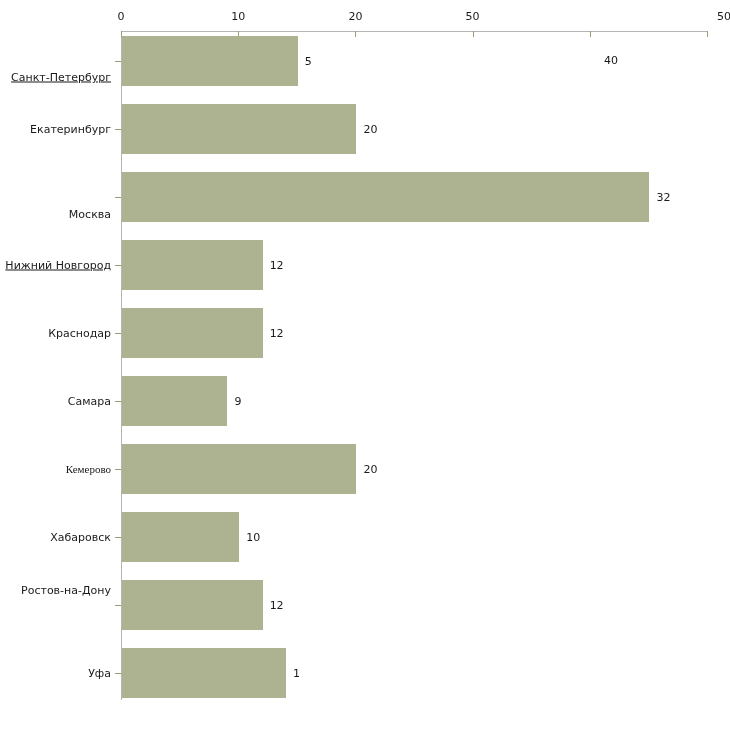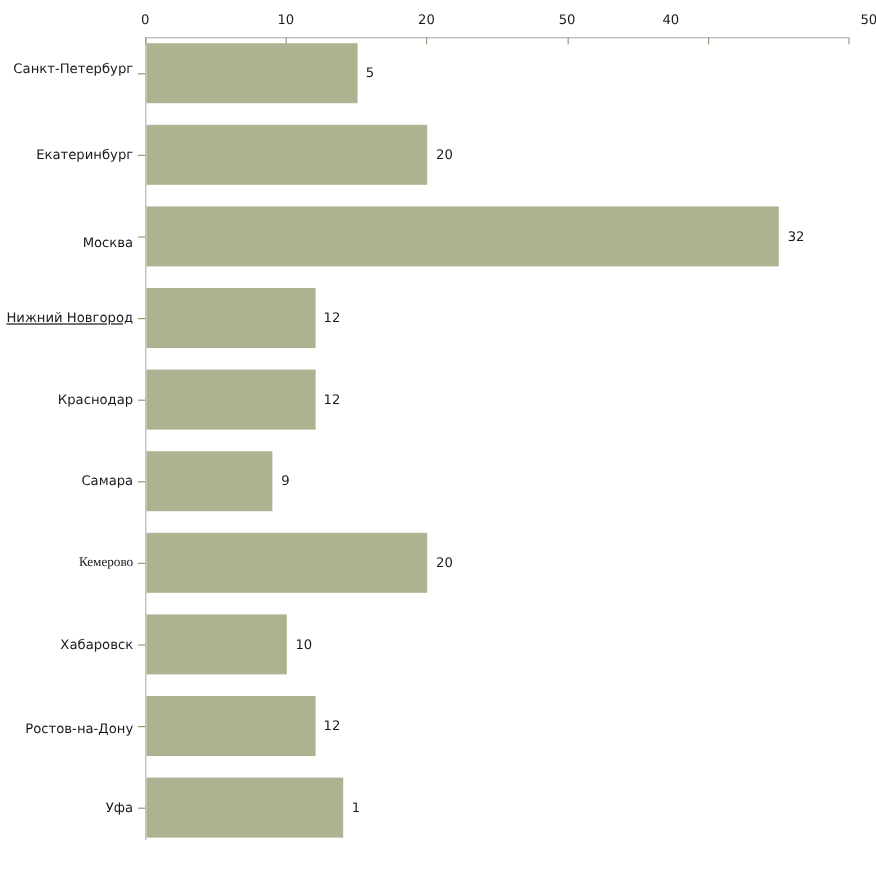--- a/index.html
+++ b/index.html
@@ -97,44 +97,44 @@
   <div id="x-ticks">
       <div class="x-tick" style="left: 121px;"></div>
       <div class="x-tick-label" style="left: 121px;">0</div>
       <div class="x-tick" style="left: 238.2px;"></div>
       <div class="x-tick-label" style="left: 238.2px;">10</div>
       <div class="x-tick" style="left: 355.4px;"></div>
       <div class="x-tick-label" style="left: 355.4px;">20</div>
       <div class="x-tick" style="left: 472.6px;"></div>
       <div class="x-tick-label" style="left: 472.6px;">50</div>
       <div class="x-tick" style="left: 589.8px;"></div>
-      <div class="x-tick-label" style="left: 559px;">40</div>
+      <div class="x-tick-label" style="left: 611px; margin-top: 44px;">40</div>
       <div class="x-tick" style="left: 707px;"></div>
       <div class="x-tick-label" style="left: 724px;">50</div>
     </div>
 
   <div id="y-ticks">
       <div class="y-tick" style="top: 61px;"></div>
-      <div class="cat-label" style="top: 57px;">Санкт-Петербург</div>
+      <div class="cat-label" style="top: 77px; text-decoration: underline;">Санкт-Петербург</div>
       <div class="y-tick" style="top: 129px;"></div>
       <div class="cat-label" style="top: 129px;">Екатеринбург</div>
       <div class="y-tick" style="top: 197px;"></div>
-      <div class="cat-label" style="top: 202px;">Москва</div>
+      <div class="cat-label" style="top: 214px;">Москва</div>
       <div class="y-tick" style="top: 265px;"></div>
       <div class="cat-label" style="top: 265px; text-decoration: underline;">Нижний Новгород</div>
       <div class="y-tick" style="top: 333px;"></div>
       <div class="cat-label" style="top: 333px;">Краснодар</div>
       <div class="y-tick" style="top: 401px;"></div>
       <div class="cat-label" style="top: 401px;">Самара</div>
       <div class="y-tick" style="top: 469px;"></div>
       <div class="cat-label" style="top: 469px; font-family: Liberation Serif, serif;">Кемерово</div>
       <div class="y-tick" style="top: 537px;"></div>
       <div class="cat-label" style="top: 537px;">Хабаровск</div>
       <div class="y-tick" style="top: 605px;"></div>
-      <div class="cat-label" style="top: 607px;">Ростов-на-Дону</div>
+      <div class="cat-label" style="top: 590px;">Ростов-на-Дону</div>
       <div class="y-tick" style="top: 673px;"></div>
       <div class="cat-label" style="top: 673px;">Уфа</div>
     </div>
 
   <div id="bars">
       <div class="bar" style="top: 36px; height: 50px; width: 175.8px; background: rgb(173, 179, 145);"></div>
       <div class="bar-value" style="left: 304.8px; top: 61px;">5</div>
       <div class="bar" style="top: 104px; height: 50px; width: 234.4px; background: rgb(173, 179, 145);"></div>
       <div class="bar-value" style="left: 363.4px; top: 129px;">20</div>
       <div class="bar" style="top: 172px; height: 50px; width: 527.4px; background: rgb(173, 179, 145);"></div>

